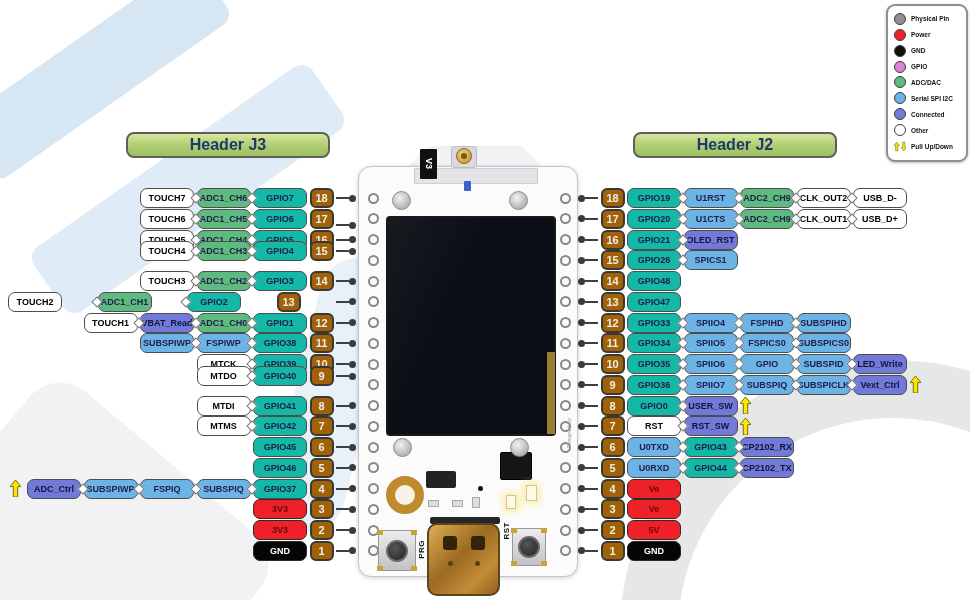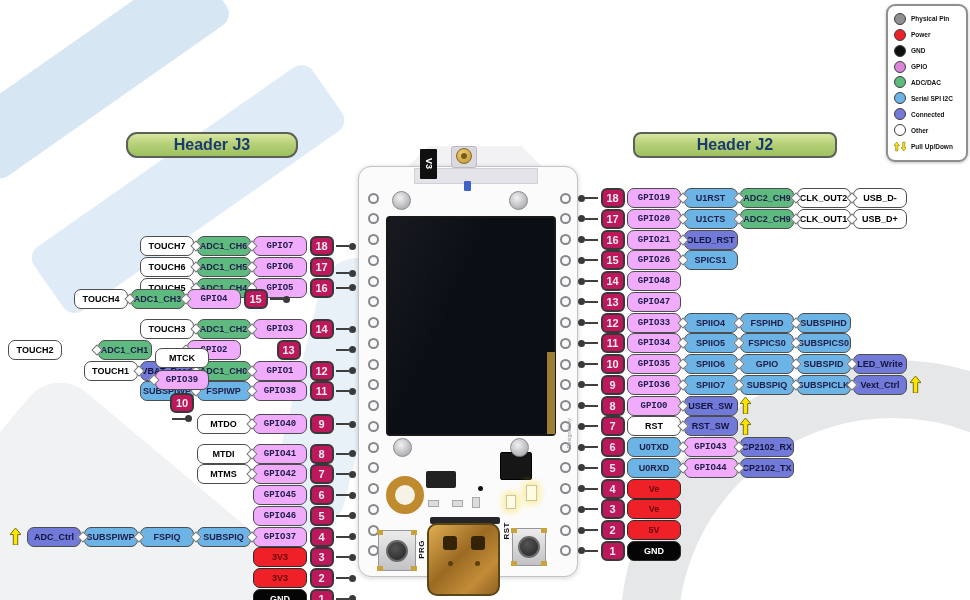--- a/index.html
+++ b/index.html
@@ -18,39 +18,39 @@
           display:flex;flex-direction:column;justify-content:space-evenly;padding:3px 0 3px 6px;box-sizing:border-box;}
   .lg-item{display:flex;align-items:center;gap:5px;}
   .lg-dot{width:12px;height:12px;border-radius:50%;border:1.5px solid #3d3d3d;flex:0 0 auto;box-sizing:border-box;}
   .lg-label{font-size:6.5px;font-weight:bold;color:#111;white-space:nowrap;}
   .lg-arrows{display:flex;gap:1px;width:12px;flex:0 0 auto;justify-content:center;}
   
   .hdr{position:absolute;z-index:3;height:26px;border:2px solid #5c6158;border-radius:8px;
        background:linear-gradient(180deg,#d8e7a0 0%,#b6d077 45%,#9cc161 100%);
        display:flex;align-items:center;justify-content:center;
        font-size:16px;font-weight:bold;color:#1b3a6e;box-sizing:border-box;}
-  .hdr-j3{left:126px;top:132px;width:172px;border-radius:11px;}
+  .hdr-j3{left:126px;top:132px;width:204px;}
   .hdr-j2{left:633px;top:132px;width:204px;}
   
   .prow{position:absolute;z-index:2;height:20px;display:flex;align-items:center;gap:2.5px;}
-  .prow.j3{left:8px;width:348px;justify-content:flex-end;margin-top:48px;}
+  .prow.j3{left:8px;width:348px;justify-content:flex-end;}
   .prow.j2{left:578px;width:390px;justify-content:flex-start;}
   .cell{position:relative;width:54px;height:20px;border:1.5px solid #4d4d4d;border-radius:7px;
         box-sizing:border-box;display:flex;align-items:center;justify-content:center;
         font-size:9px;font-weight:bold;color:#20204a;white-space:nowrap;flex:0 0 auto;}
   .cell.dm::before{content:"";position:absolute;left:-6px;top:50%;width:6px;height:6px;background:#fff;
         border:1px solid #777;transform:translateY(-50%) rotate(45deg);z-index:4;}
-  .t-gpio{background:#f0abfc;font-family:Liberation Mono, monospace;}
+  .t-gpio{background:#14b8a6;}
   .t-adc{background:#5fba7f;}
   .t-spi{background:#6cb3e6;}
   .t-conn{background:#7179d9;color:#14143a;}
   .t-other{background:#ffffff;color:#000;}
   .t-power{background:#ee2129;color:#6d060b;border-color:#2b2b2b;}
   .t-gnd{background:#050505;color:#fff;border-color:#2b2b2b;}
-  .pinbox{width:24px;height:20px;background:#be185d;border:2px solid #383838;border-radius:6px;
+  .pinbox{width:24px;height:20px;background:#a16207;border:2px solid #383838;border-radius:6px;
           box-sizing:border-box;display:flex;align-items:center;justify-content:center;
           font-size:11px;font-weight:bold;color:#ececec;flex:0 0 auto;}
   .conn{display:flex;align-items:center;flex:0 0 auto;}
   .conn .wire{width:13px;height:2px;background:#3f3f3f;}
   .conn .dot{width:7px;height:7px;border-radius:50%;background:#3a3a3a;}
   .pull-arrow{flex:0 0 auto;display:flex;align-items:center;}
   .j3 .pull-arrow{margin-right:4px;}
   
   .board-wing{position:absolute;z-index:1;left:386px;top:146px;width:178px;height:42px;background:#f2f2f5;
               clip-path:polygon(24% 0,76% 0,100% 100%,0 100%);}
@@ -180,21 +180,21 @@
       <div class="prow j3" style="top: 229.5px;">
         <span class="cell t-other">TOUCH5</span>
         <span class="cell t-adc dm">ADC1_CH4</span>
         <span class="cell t-gpio dm">GPIO5</span>
         <span class="pinbox">16</span>
         <span class="conn">
           <span class="wire"></span>
           <span class="dot"></span>
         </span>
       </div>
-      <div class="prow j3" style="top: 241px; justify-content: center;">
+      <div class="prow j3" style="top: 241px;">
         <span class="cell t-other">TOUCH4</span>
         <span class="cell t-adc dm">ADC1_CH3</span>
         <span class="cell t-gpio dm">GPIO4</span>
         <span class="pinbox">15</span>
         <span class="conn">
           <span class="wire"></span>
           <span class="dot"></span>
         </span>
       </div>
       <div class="prow j3" style="top: 271px;">
@@ -231,21 +231,21 @@
       <div class="prow j3" style="top: 333.25px;">
         <span class="cell t-spi">SUBSPIWP</span>
         <span class="cell t-spi dm">FSPIWP</span>
         <span class="cell t-gpio dm">GPIO38</span>
         <span class="pinbox">11</span>
         <span class="conn">
           <span class="wire"></span>
           <span class="dot"></span>
         </span>
       </div>
-      <div class="prow j3" style="top: 354px; flex-direction: column;">
+      <div class="prow j3" style="top: 354px;">
         <span class="cell t-other">MTCK</span>
         <span class="cell t-gpio dm">GPIO39</span>
         <span class="pinbox">10</span>
         <span class="conn">
           <span class="wire"></span>
           <span class="dot"></span>
         </span>
       </div>
       <div class="prow j3" style="top: 366px;">
         <span class="cell t-other">MTDO</span>

